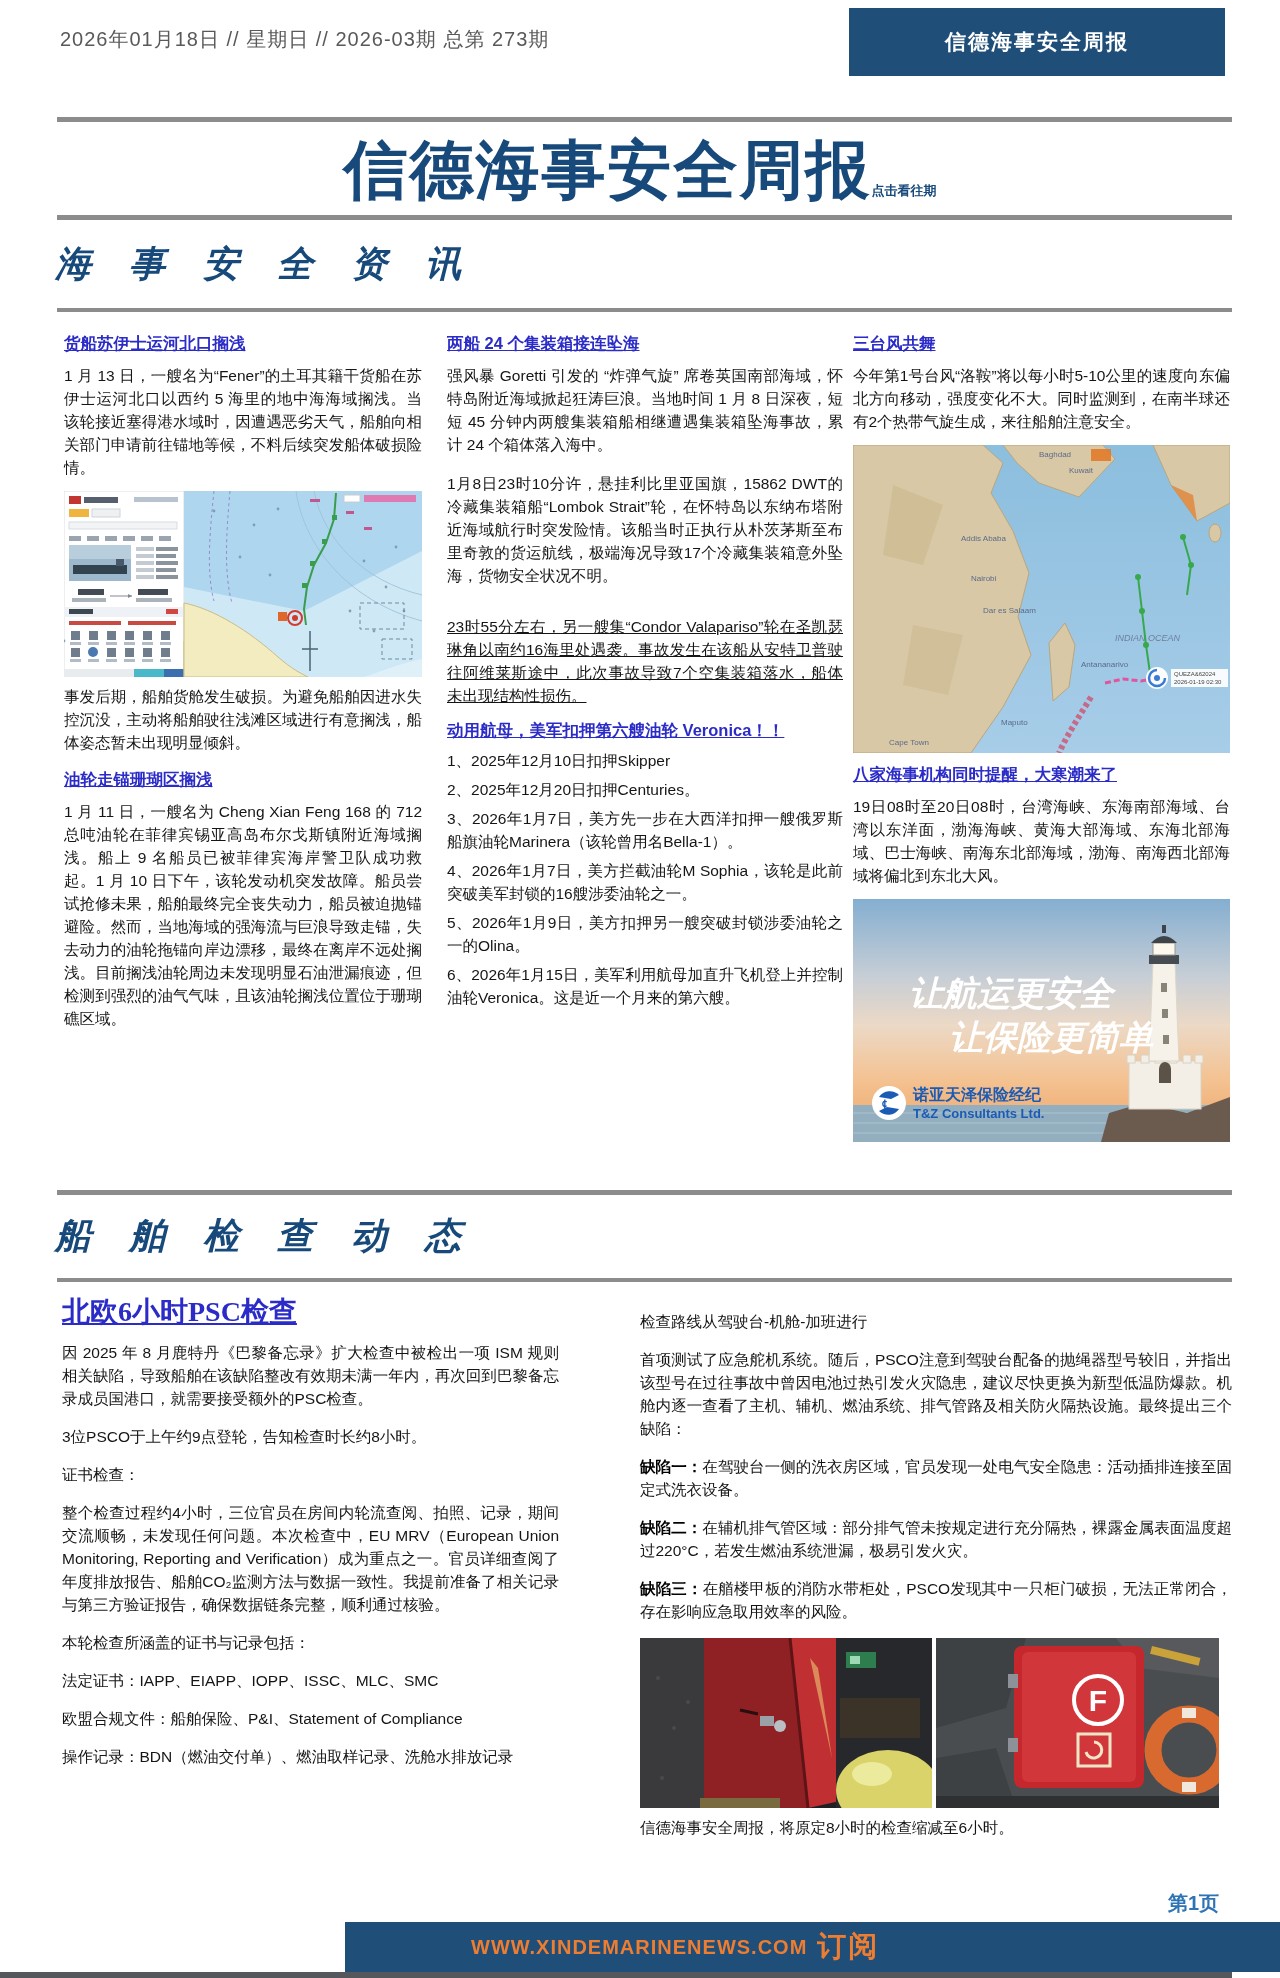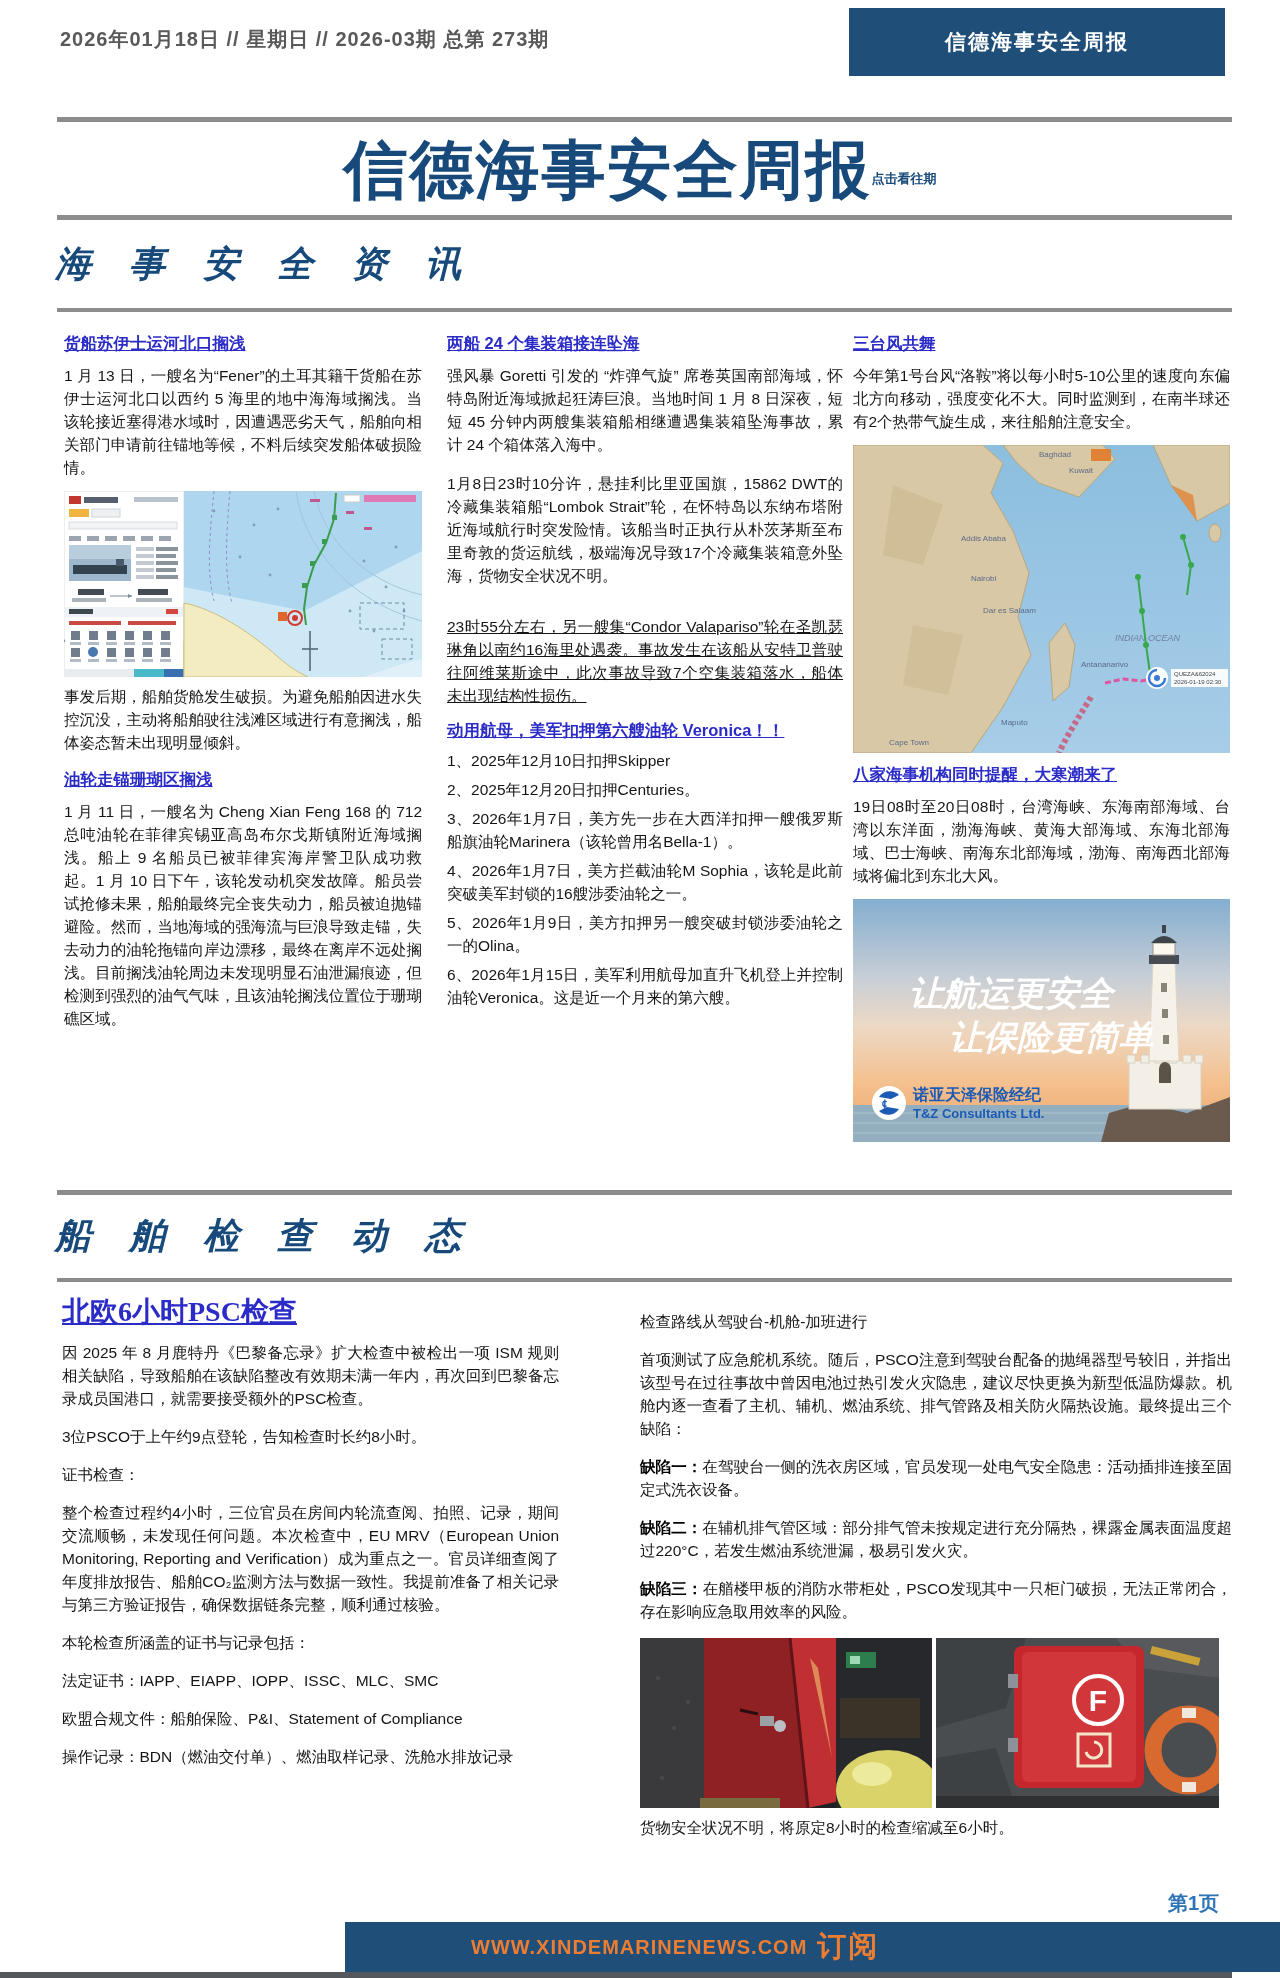--- a/index.html
+++ b/index.html
@@ -1,24 +1,24 @@
 <!DOCTYPE html>
 <html><head>
 <meta charset="utf-8">
 <style>
   html,body{margin:0;padding:0;}
   body{width:1280px;height:1978px;background:#ffffff;font-family:"Liberation Sans",sans-serif;position:relative;}
   .abs{position:absolute;}
   .rule{background:#8c8c8c;}
   
-  .date-line{left:60px;top:26px;font-size:20px;font-weight:bold;color:#595959;letter-spacing:1px;}
+  .date-line{left:60px;top:26px;font-size:20px;font-weight:normal;color:#595959;letter-spacing:1px;}
   .badge{left:849px;top:8px;width:376px;height:68px;background:#1F4E79;color:#fff;display:flex;align-items:center;justify-content:center;font-size:21px;font-weight:bold;letter-spacing:2px;}
   .title-row{left:0;top:126px;width:1280px;display:flex;justify-content:center;align-items:flex-end;}
   .main-title{font-size:64px;font-weight:800;color:#17497B;letter-spacing:2px;line-height:88px;}
-  .title-suffix{font-size:13px;font-weight:bold;color:#17497B;padding-bottom:26px;}
+  .title-suffix{font-size:13px;font-weight:bold;color:#17497B;padding-bottom:14px;}
   .sec-head{font-style:italic;font-weight:bold;font-size:36px;color:#17497B;letter-spacing:14px;}
   
   .col{line-height:23px;font-size:15.5px;color:#151515;text-align:justify;}
   .art-title{display:inline-block;color:#2B2BC8;font-weight:bold;font-size:16.5px;text-decoration:underline;line-height:22px;margin:2px 0 4px 0;text-align:center;}
   .col p{margin:6px 0 12px 0;}
   .col p.tight{margin:4px 0 6px 0;}
   .figure{display:block;margin:2px 0 8px 0;}
   .bold{font-weight:normal;}
   
   .psc-title{font-family:"Liberation Serif",serif;color:#2B2BC8;font-weight:bold;font-size:28px;text-decoration:underline;margin:0 0 10px 0;display:inline-block;}
@@ -428,21 +428,21 @@
         <path d="M158,104 a8,8 0 1 1 -8,10" fill="none" stroke="#f3e6c8" stroke-width="3"></path>
       </g>
       <g>
         <circle cx="253" cy="112" r="36" fill="none" stroke="#d86a30" stroke-width="17"></circle>
         <rect x="246" y="70" width="14" height="10" fill="#f0e8dc"></rect>
         <rect x="246" y="144" width="14" height="10" fill="#f0e8dc"></rect>
       </g>
       <rect x="0" y="158" width="283" height="12" fill="#2e3032"></rect>
     </svg>
   </div>
-  <p>货物安全状况不明，将原定8小时的检查缩减至6小时。</p>
+  <p>信德海事安全周报，将原定8小时的检查缩减至6小时。</p>
 </div>
 
 <div class="abs page-num">第1页</div>
 <div class="abs footer-bar">
   <span class="footer-site">WWW.XINDEMARINENEWS.COM</span>
   <span class="footer-sub">订阅</span>
 </div>
 <div class="abs bottom-strip"></div>
 
 </body></html>

